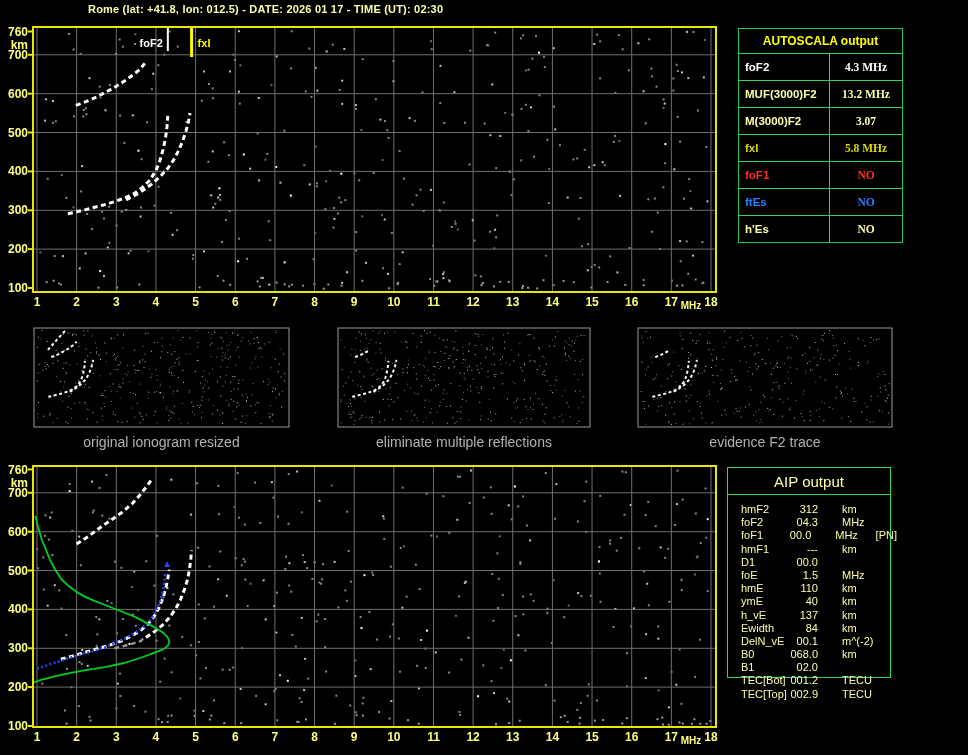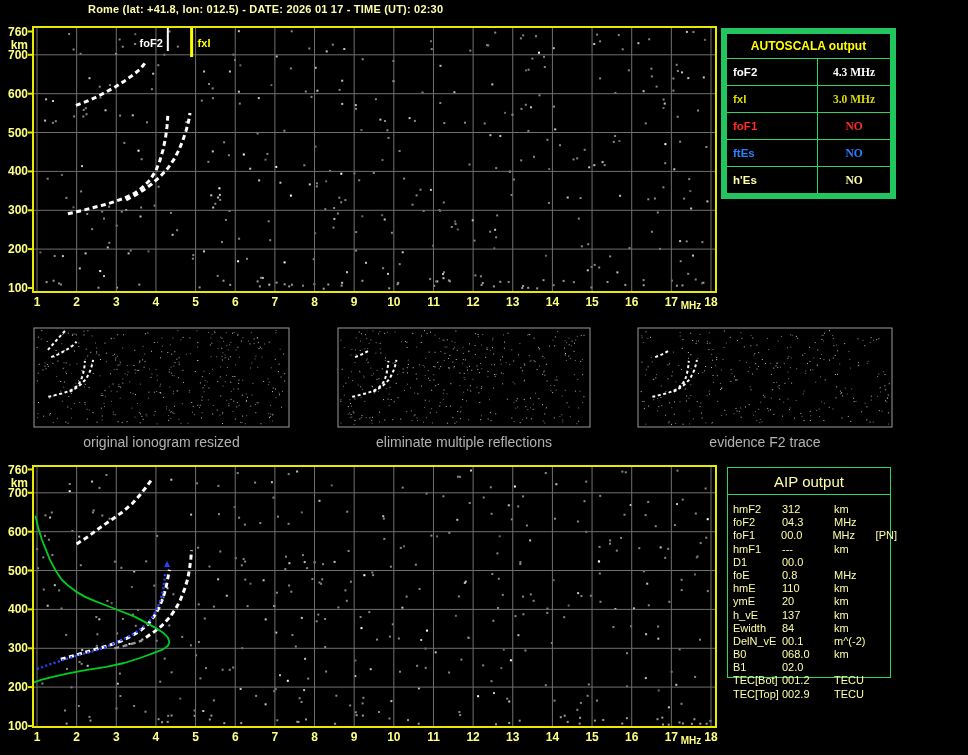--- a/index.html
+++ b/index.html
@@ -4,38 +4,38 @@
 <style>
   html,body{margin:0;padding:0;background:#000;}
   body{width:968px;height:755px;position:relative;overflow:hidden;
        font-family:"Liberation Sans",sans-serif;}
   #canvas{position:absolute;left:0;top:0;}
   .title{position:absolute;left:88px;top:3px;color:#ffffa8;font-size:11px;
          font-weight:bold;letter-spacing:0.2px;white-space:nowrap;}
   .caption{position:absolute;top:434px;height:13px;color:#b2b2b2;font-size:14px;
            text-align:center;white-space:nowrap;}
   
-  .as-table{position:absolute;left:721px;top:28px;width:163px;background:#000;
-            border:6px solid #22c55e;font-size:11.5px;font-weight:bold;}
+  .as-table{position:absolute;left:738px;top:28px;width:163px;background:#000;
+            border:1px solid #22c55e;font-size:11.5px;font-weight:bold;}
   .as-header{height:24px;line-height:24px;text-align:center;color:#ffff00;
              font-size:12px;border-bottom:1px solid #2fd465;}
   .as-row{display:flex;height:26px;line-height:26px;border-bottom:1px solid #2fd465;}
   .as-row.last{border-bottom:none;align-items:flex-end;}
   .as-label{width:84px;padding-left:6px;border-right:1px solid #2fd465;overflow:hidden;}
   .as-value{flex:1;text-align:center;font-family:Liberation Serif, serif;}
   
   .aip-box{position:absolute;left:727px;top:467px;width:162px;height:209px;
            border:1px solid #2fd465;background:transparent;}
   .aip-header{height:26px;line-height:27px;text-align:center;color:#ffffa6;
               font-size:15px;border-bottom:1px solid #2fd465;}
   #aip-rows{position:absolute;left:727px;top:503px;width:170px;color:#ffffa6;
             font-size:11px;}
-  .aip-row{display:flex;height:13.2px;line-height:13.2px;padding-left:6px;}
+  .aip-row{display:flex;height:13.2px;line-height:13.2px;padding-left:14px;}
   .aip-label{width:49px;}
-  .aip-value{width:28px;}
+  .aip-value{width:28px;text-align:right;}
   .aip-unit{margin-left:24px;width:42px;}
   .aip-extra{margin-left:2px;}
 </style>
 </head>
 <body>
 
 <svg id="canvas" width="968" height="755" viewBox="0 0 968 755">
     <g>
       <g>
         <rect x="242.8" y="153.5" width="2" height="2" fill="#ffffff"></rect>
@@ -2177,23 +2177,31 @@
 <div class="caption" style="left:338px;width:252px;">eliminate multiple reflections</div>
 <div class="caption" style="left:638px;width:254px;">evidence F2 trace</div>
 
 <div class="as-table">
   <div class="as-header">AUTOSCALA output</div>
   <div id="as-rows">
       <div class="as-row" style="color: rgb(255, 255, 255);">
         <div class="as-label">foF2</div>
         <div class="as-value">4.3 MHz</div>
       </div>
+      <div class="as-row" style="color: rgb(255, 255, 166);">
+        <div class="as-label">MUF(3000)F2</div>
+        <div class="as-value">13.2 MHz</div>
+      </div>
+      <div class="as-row" style="color: rgb(255, 255, 166);">
+        <div class="as-label">M(3000)F2</div>
+        <div class="as-value">3.07</div>
+      </div>
       <div class="as-row" style="color: rgb(217, 217, 0);">
         <div class="as-label">fxI</div>
-        <div class="as-value">3.0 MHz</div>
+        <div class="as-value">5.8 MHz</div>
       </div>
       <div class="as-row" style="color: rgb(255, 42, 42);">
         <div class="as-label">foF1</div>
         <div class="as-value">NO</div>
       </div>
       <div class="as-row" style="color: rgb(42, 127, 255);">
         <div class="as-label">ftEs</div>
         <div class="as-value">NO</div>
       </div>
       <div class="as-row last" style="color: rgb(255, 255, 166);">
@@ -2232,33 +2240,33 @@
       <div class="aip-extra"></div>
     </div>
     <div class="aip-row">
       <div class="aip-label">D1</div>
       <div class="aip-value">00.0</div>
       <div class="aip-unit"></div>
       <div class="aip-extra"></div>
     </div>
     <div class="aip-row">
       <div class="aip-label">foE</div>
-      <div class="aip-value">0.8</div>
+      <div class="aip-value">1.5</div>
       <div class="aip-unit">MHz</div>
       <div class="aip-extra"></div>
     </div>
     <div class="aip-row">
       <div class="aip-label">hmE</div>
       <div class="aip-value">110</div>
       <div class="aip-unit">km</div>
       <div class="aip-extra"></div>
     </div>
     <div class="aip-row">
       <div class="aip-label">ymE</div>
-      <div class="aip-value">20</div>
+      <div class="aip-value">40</div>
       <div class="aip-unit">km</div>
       <div class="aip-extra"></div>
     </div>
     <div class="aip-row">
       <div class="aip-label">h_vE</div>
       <div class="aip-value">137</div>
       <div class="aip-unit">km</div>
       <div class="aip-extra"></div>
     </div>
     <div class="aip-row">

